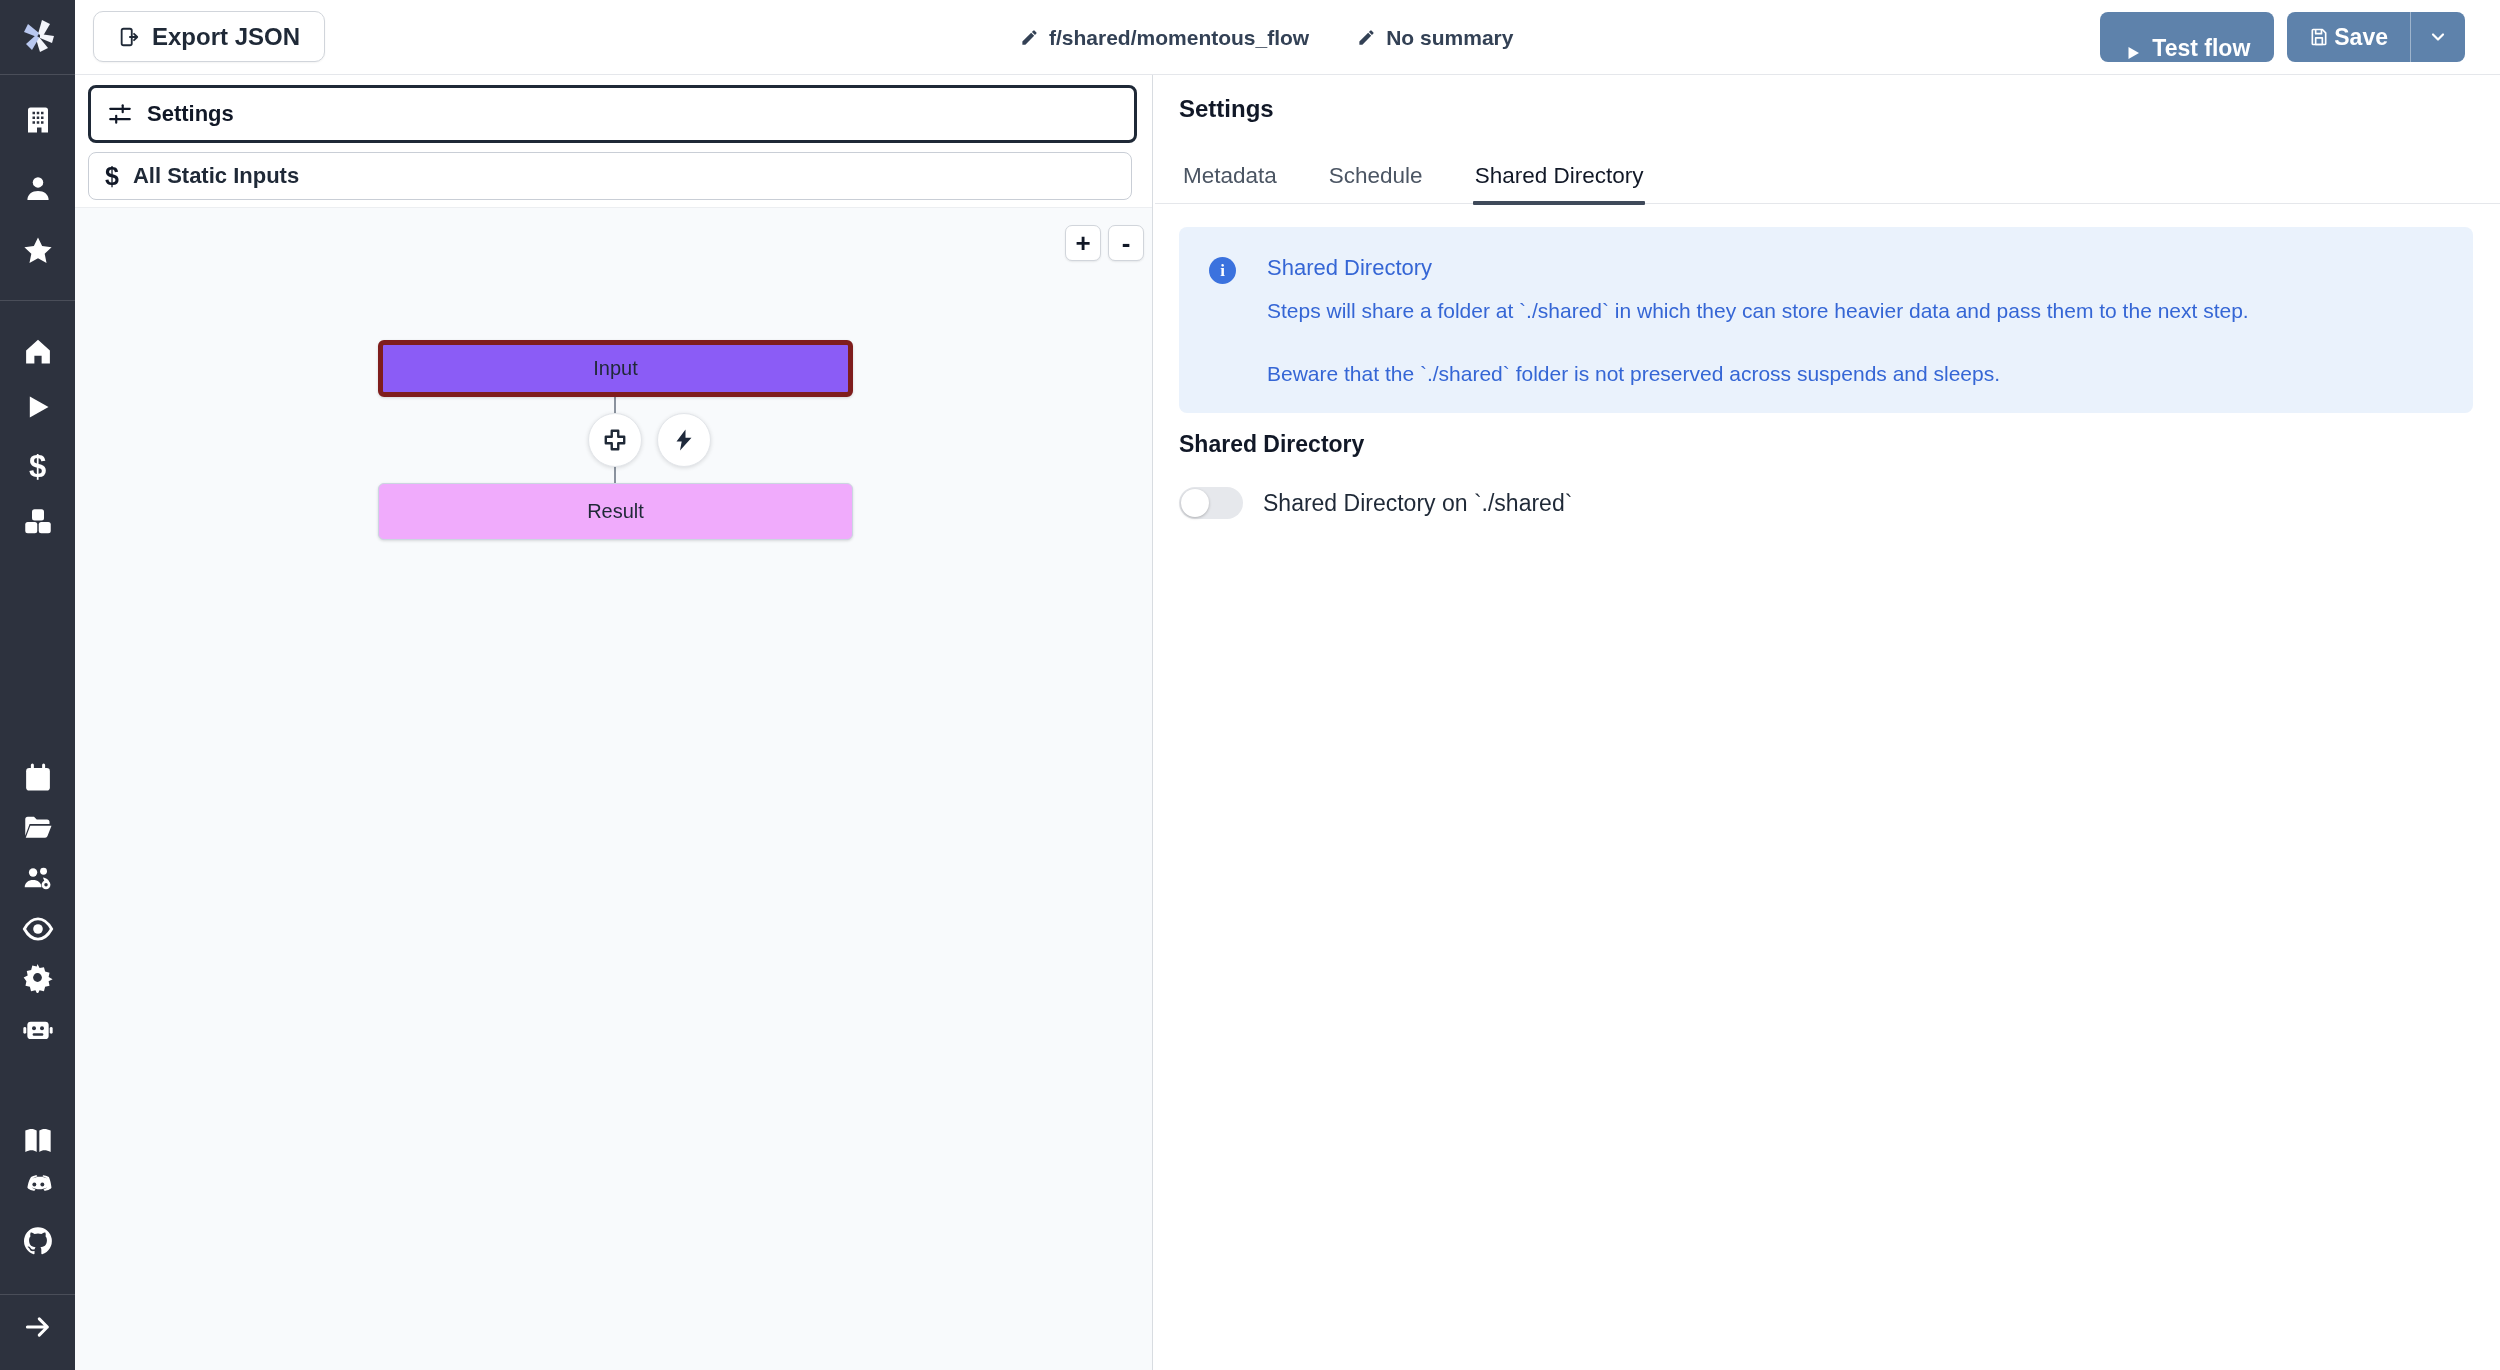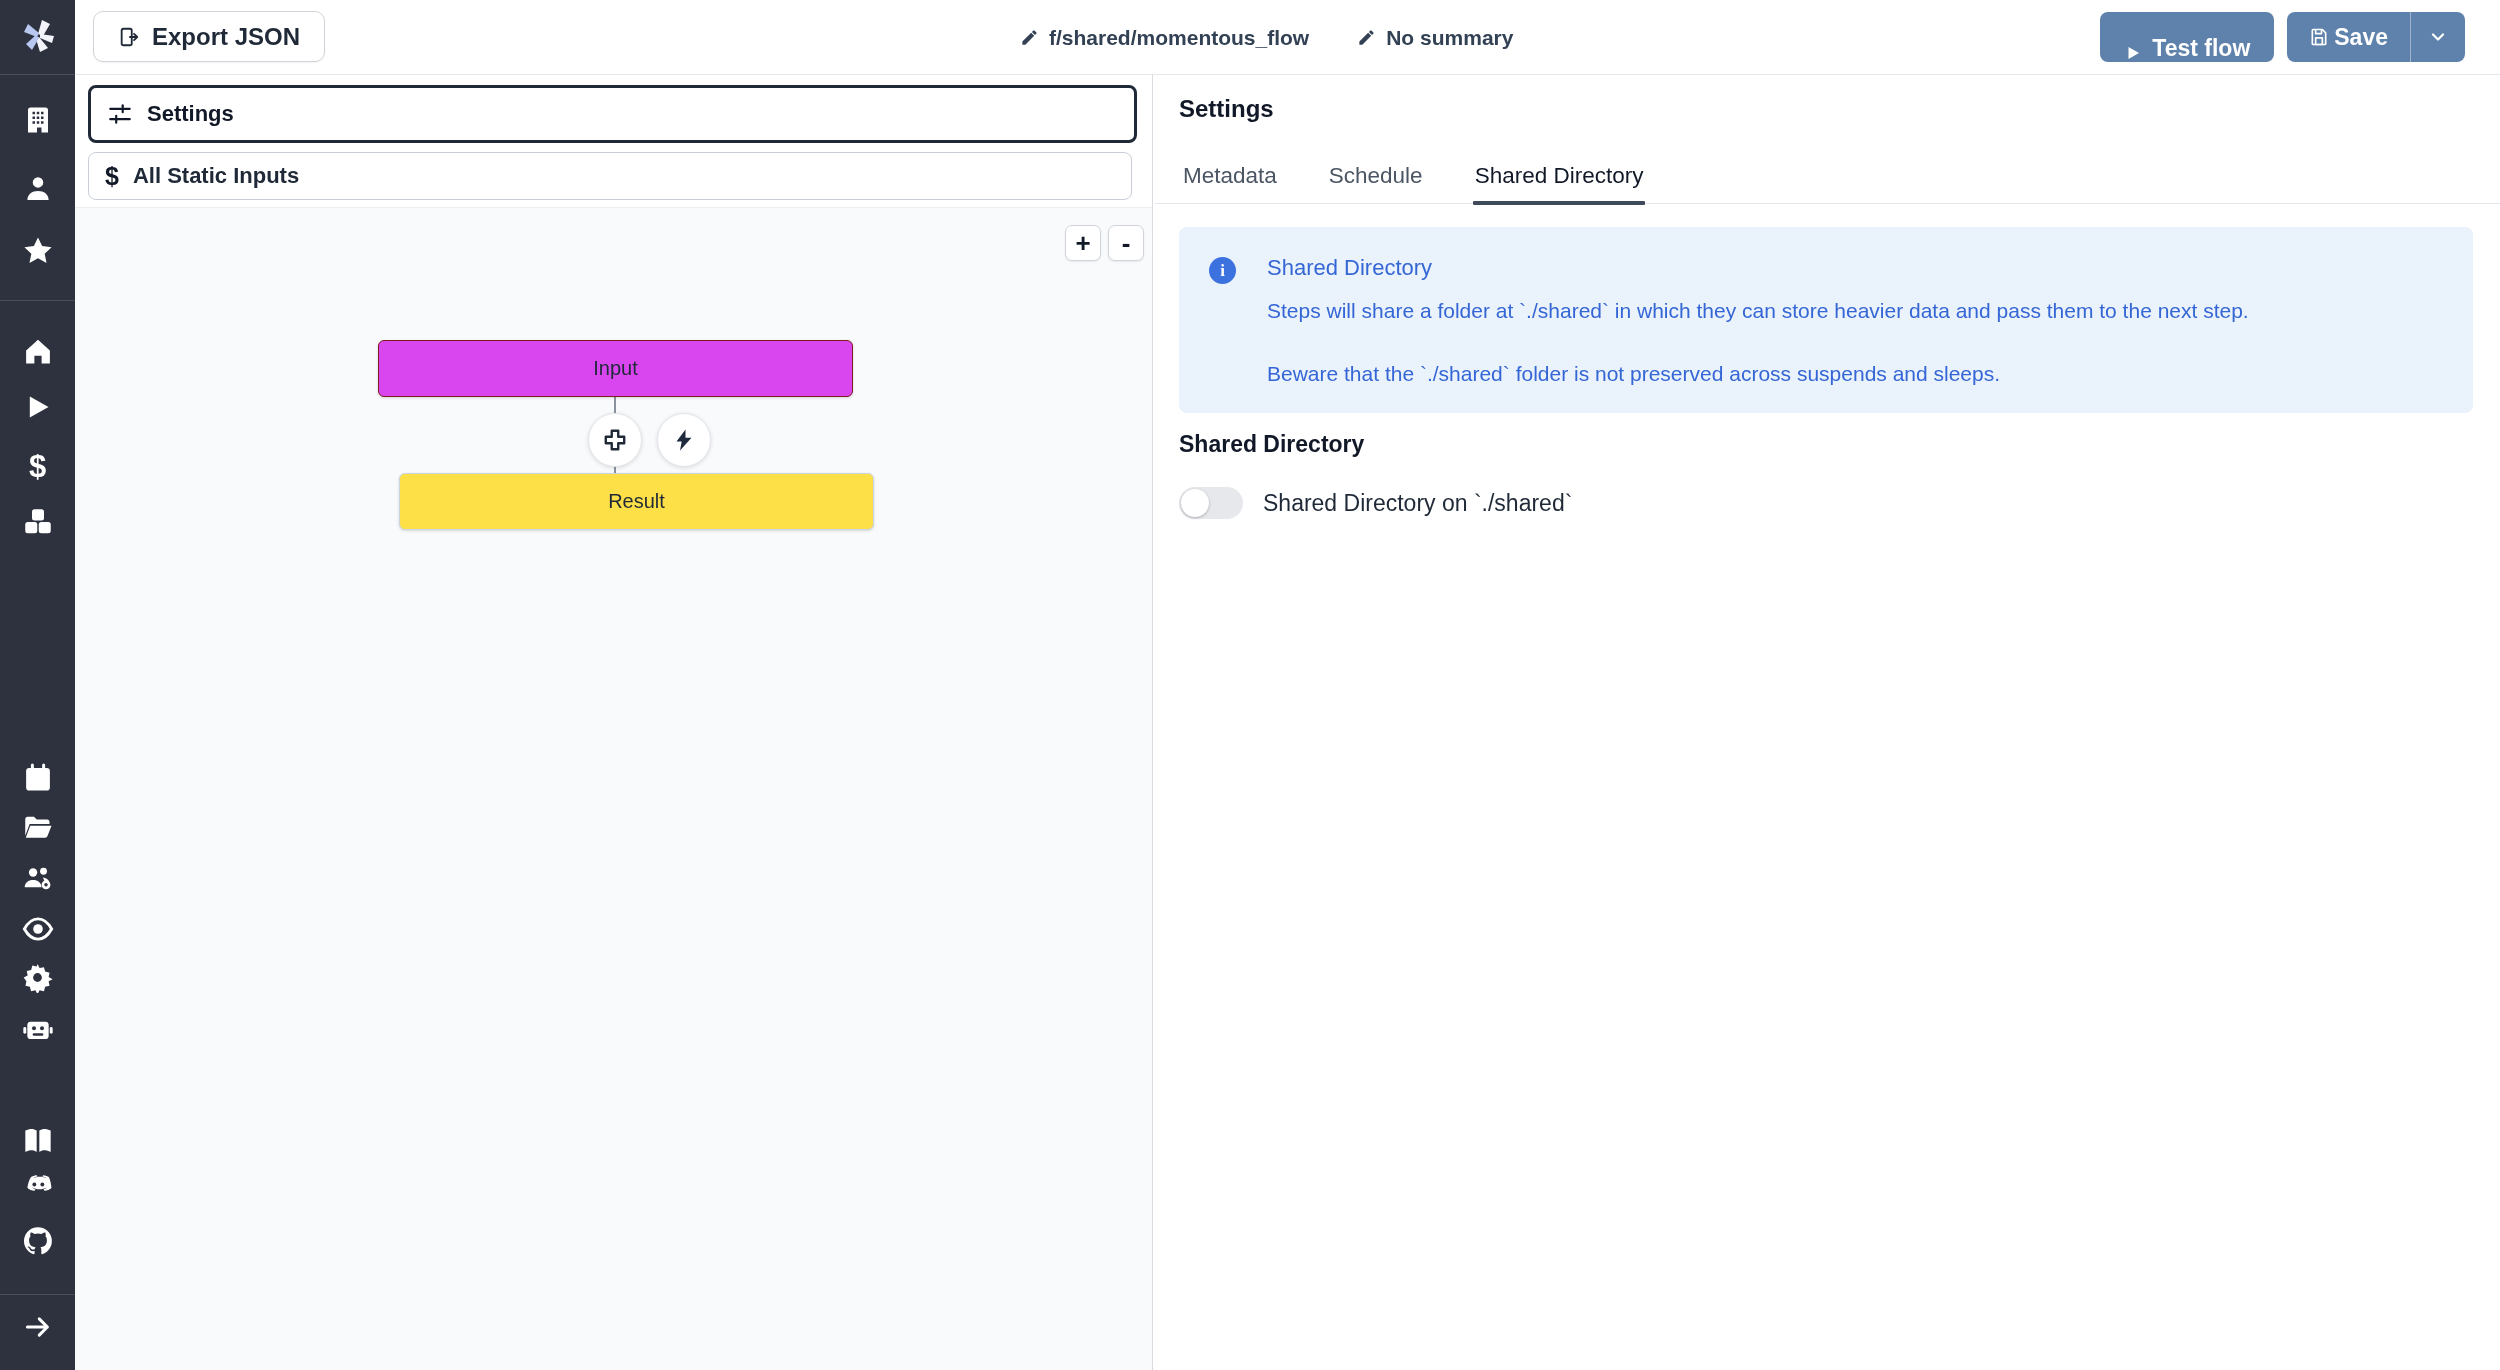--- a/index.html
+++ b/index.html
@@ -27,22 +27,22 @@
   
   .flow-col { position:absolute; left:75px; top:75px; width:1077px; bottom:0; background:#f8fafc; }
   .flow-header { position:absolute; left:0; top:0; width:100%; height:133px; background:#ffffff; border-bottom:1px solid #eceef1; }
   .settings-box { position:absolute; left:13px; top:10px; width:1049px; height:58px; background:#fff; border:3px solid #1f2937; border-radius:8px; display:flex; align-items:center; gap:14px; padding:0 16px; font-size:22px; font-weight:700; color:#111827; cursor:pointer; }
   .static-box { position:absolute; left:13px; top:77px; width:1044px; height:48px; background:#fff; border:1.5px solid #c9ced6; border-radius:8px; display:flex; align-items:center; gap:14px; padding:0 16px; font-size:22px; font-weight:600; color:#1f2937; cursor:pointer; }
   .static-dollar { font-size:25px; font-weight:700; color:#111827; }
 
   .zoom-btn { position:absolute; width:36px; height:36px; background:#fff; border:1px solid #d1d5db; border-radius:7px; box-shadow:0 1px 2px rgba(0,0,0,.08); display:flex; align-items:center; justify-content:center; font-size:26px; font-weight:700; color:#111827; cursor:pointer; line-height:1; }
 
   .node { position:absolute; left:303px; width:475px; height:57px; border-radius:6px; display:flex; align-items:center; justify-content:center; font-size:20px; color:#1f2937; box-shadow:0 1px 3px rgba(0,0,0,.14); cursor:pointer; }
-  .node-input { top:265px; background:#d946ef; border:1px solid #7f1d1d; }
-  .node-result { top:398px; background:#fde047; border:1px solid #cbd5e1;margin-left:21px; }
+  .node-input { top:265px; background:#8b5cf6; border:5px solid #7f1d1d; }
+  .node-result { top:408px; background:#f0abfc; border:1px solid #cbd5e1; }
   .connector { position:absolute; left:539px; top:322px; width:2px; height:86px; background:#8a929e; }
   .circle-btn { position:absolute; width:54px; height:54px; border-radius:50%; background:#fff; border:1px solid #e3e6ea; box-shadow:0 1px 4px rgba(0,0,0,.13); display:flex; align-items:center; justify-content:center; cursor:pointer; }
 
   .error-box { position:absolute; left:323px; top:1226px; width:430px; height:54px; background:#fff; border:1px solid #d1d5db; border-radius:8px; display:flex; align-items:center; gap:16px; padding:0 20px; cursor:pointer; }
   .error-label { font-size:22px; font-weight:700; color:#111827; }
 
   .toggle { position:relative; border-radius:999px; background:#e6e8ec; cursor:pointer; flex:none; }
   .toggle .knob { position:absolute; top:2px; left:2px; border-radius:50%; background:#fff; box-shadow:0 1px 3px rgba(0,0,0,.25); }
   .toggle-sm { width:62px; height:31px; margin-left:auto; }
   .toggle-sm .knob { width:27px; height:27px; }

